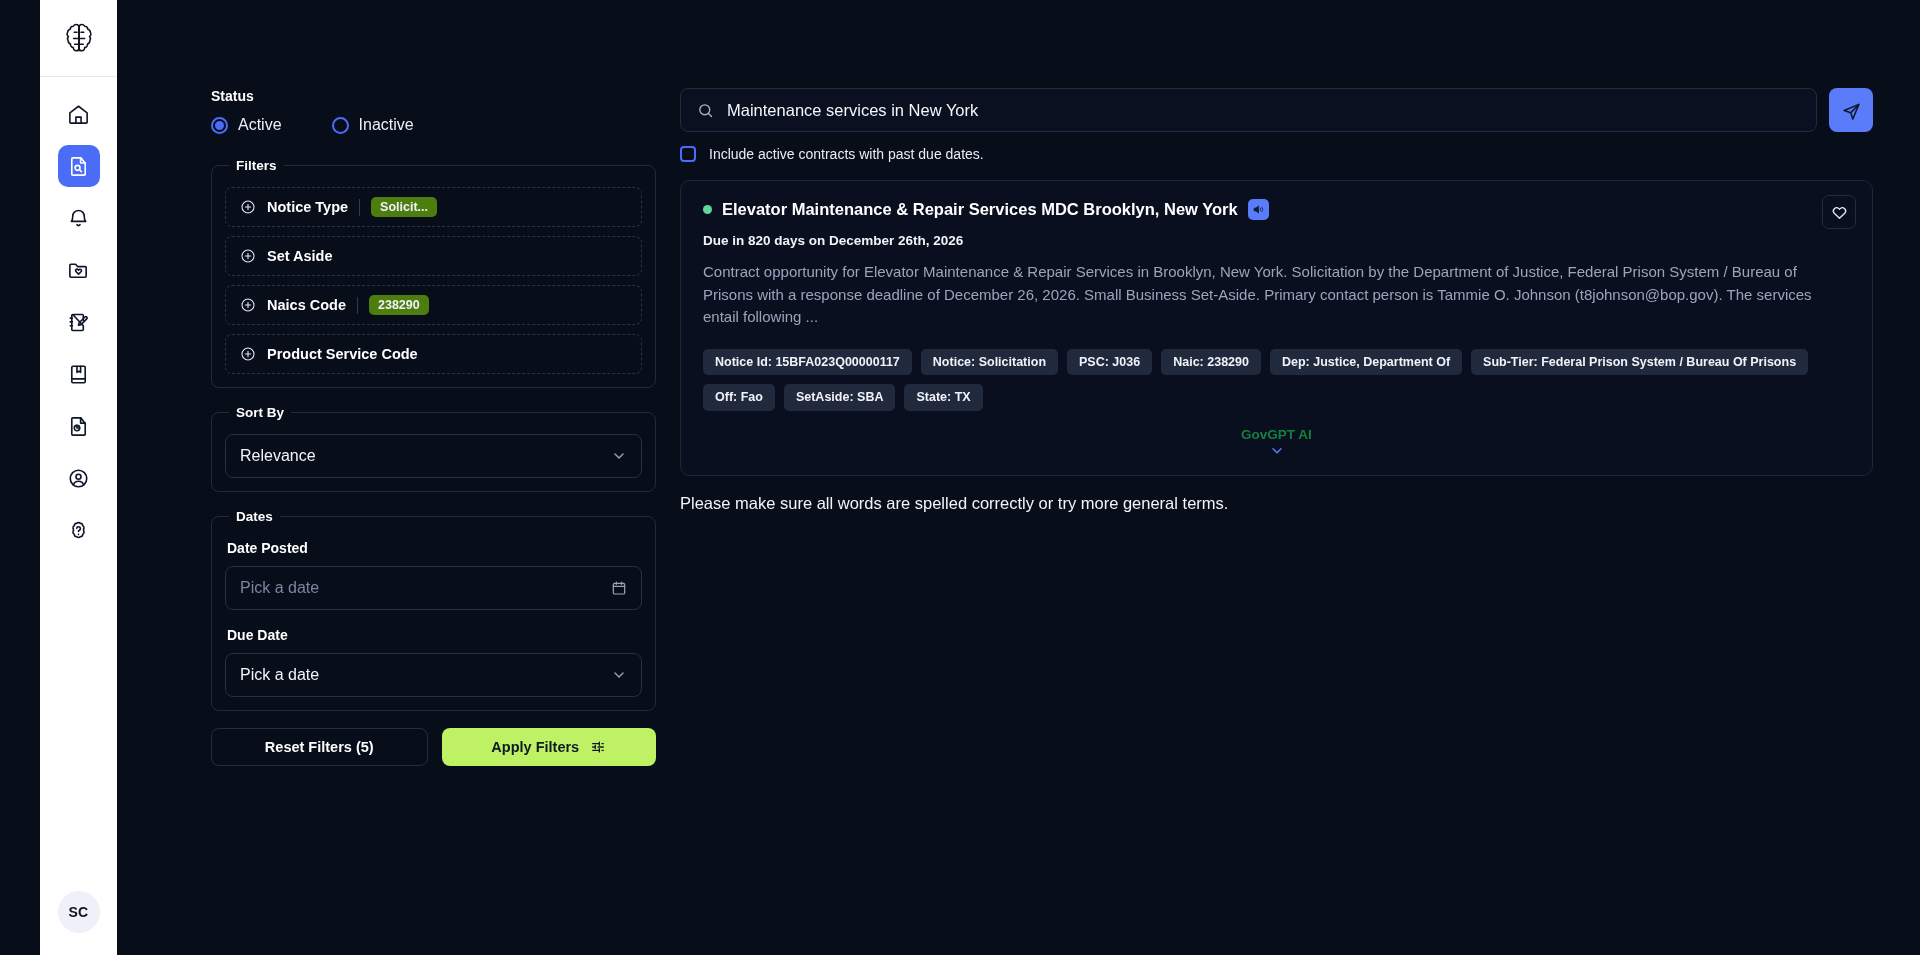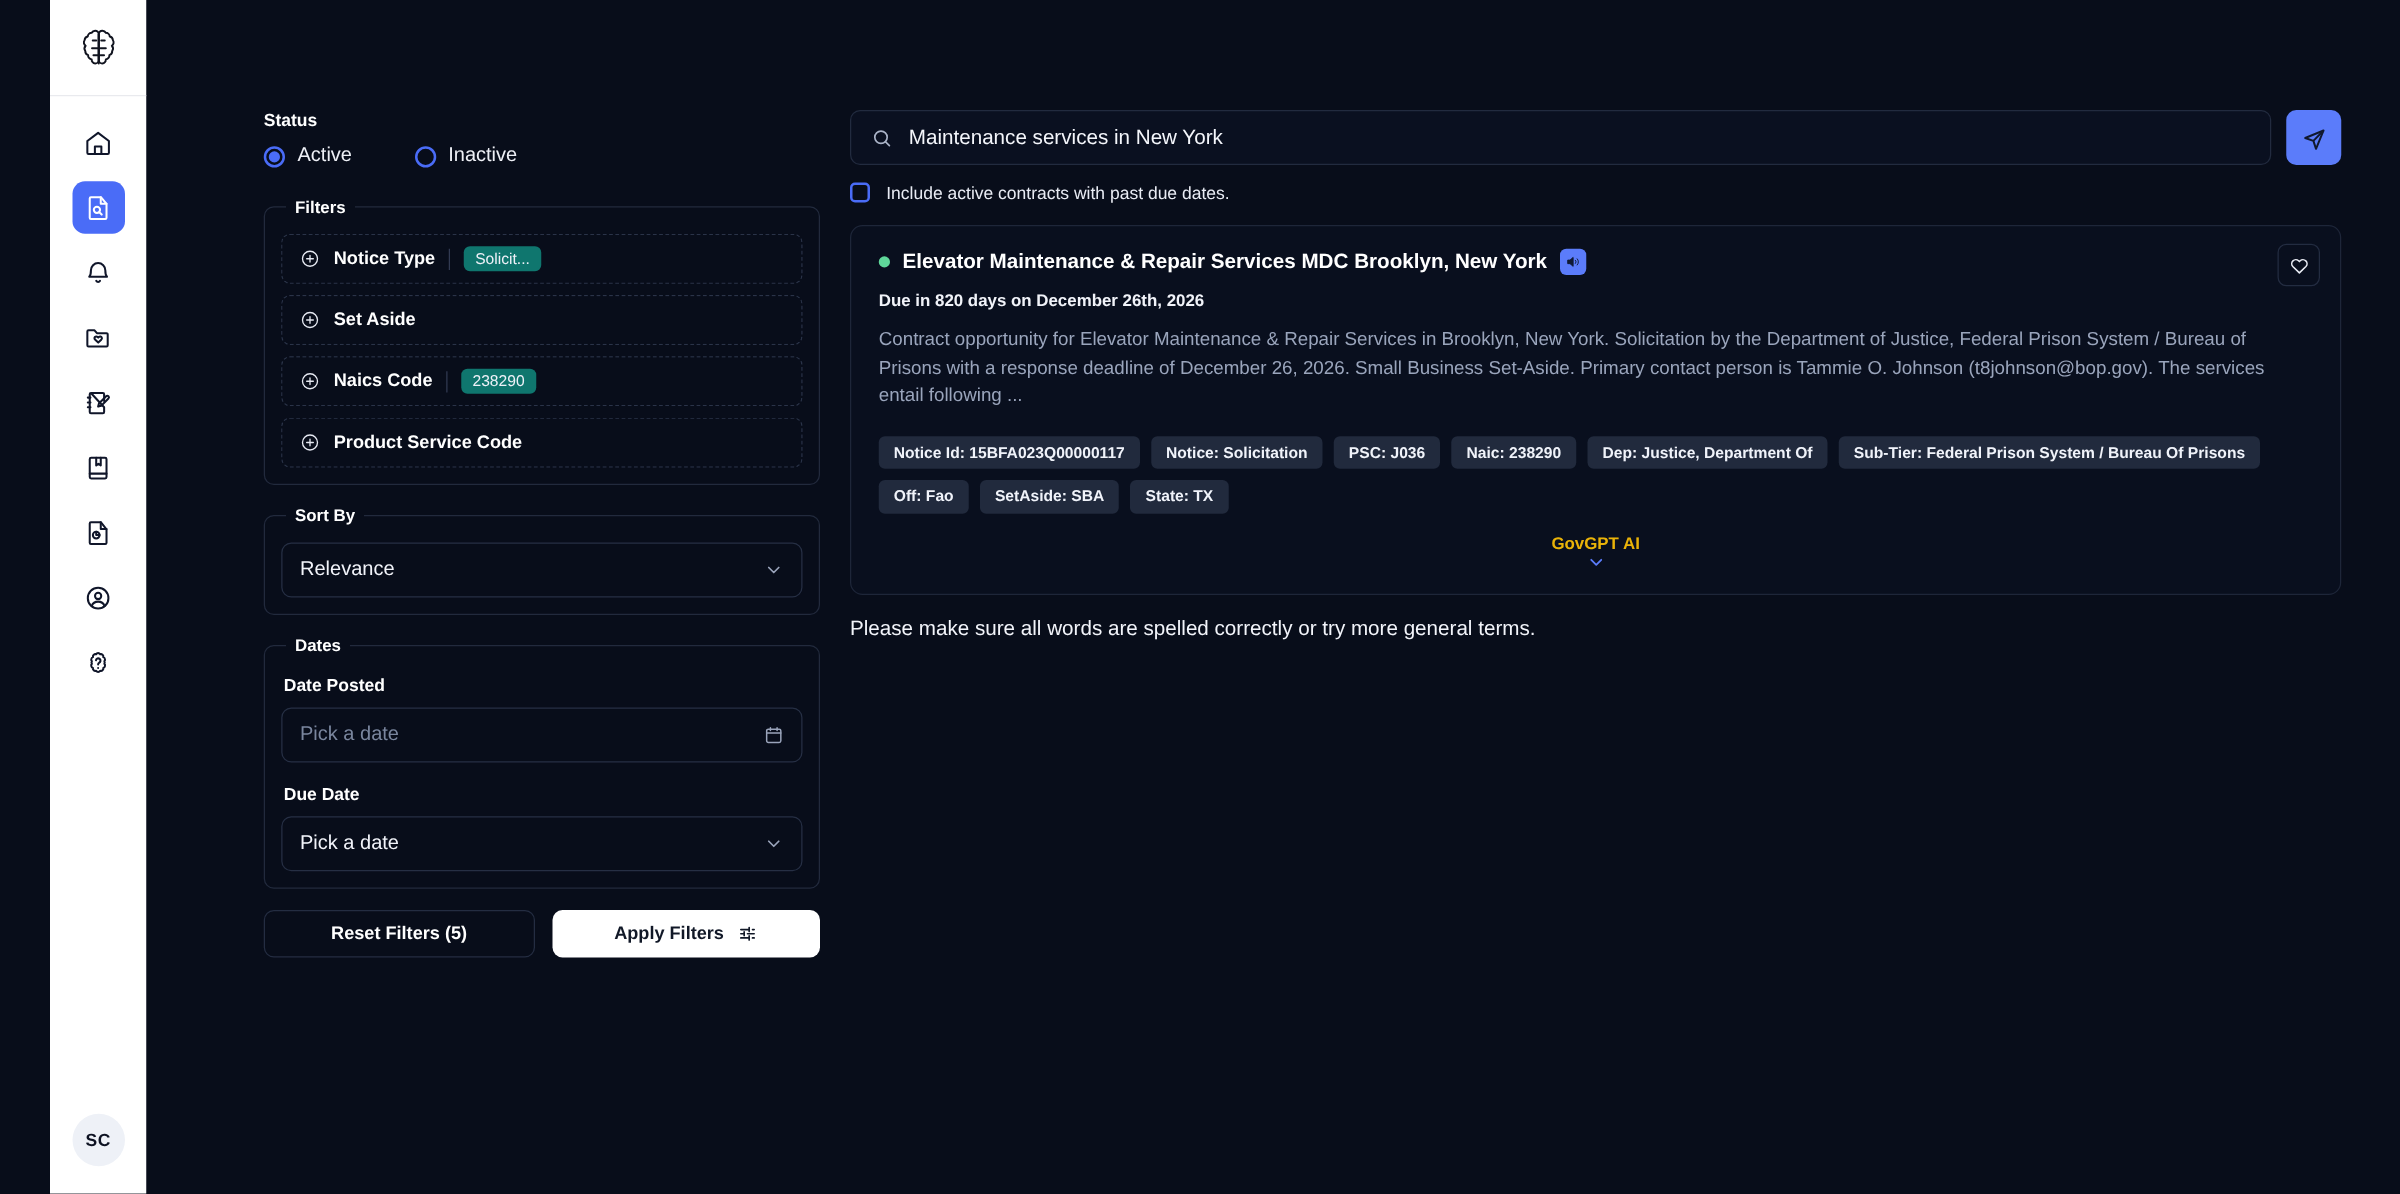--- a/index.html
+++ b/index.html
@@ -75,22 +75,22 @@
     border: 1px dashed #2a3348; border-radius: 7px;
     height: 40px; display: flex; align-items: center; gap: 11px;
     padding: 0 14px; margin-bottom: 9px; cursor: pointer;
   }
   .acc-item:last-child { margin-bottom: 0; }
   .plus-icon { width: 16px; height: 16px; flex: 0 0 16px; color: #e6e9f2; }
   .plus-icon svg { width: 16px; height: 16px; display: block; }
   .acc-label { font-size: 14.5px; font-weight: 700; color: #ffffff; }
   .acc-sep { width: 1px; height: 17px; background: #313a52; }
   .acc-chip {
-    background: #0f766e; color: #eef1f8;
-    font-size: 12.5px; font-weight: 400; border-radius: 5px;
+    background: #4d7c0f; color: #eef1f8;
+    font-size: 12.5px; font-weight: 700; border-radius: 5px;
     padding: 4px 9px; line-height: 1;
   }
 
   .field-shell {
     height: 44px; border: 1px solid #262f44; border-radius: 8px;
     display: flex; align-items: center; justify-content: space-between;
     padding: 0 14px; background: transparent; cursor: pointer;
   }
   .field-shell .val { font-size: 16px; color: #f2f4fa; }
   .field-shell .val.placeholder { color: #7a869e; }
@@ -101,21 +101,21 @@
   .sub-label { font-size: 14px; font-weight: 700; color: #ffffff; margin: 2px 0 10px 2px; }
   .sub-label.second { margin-top: 17px; }
 
   .btn-row { display: flex; gap: 14px; margin-top: 5px; }
   .btn {
     height: 38px; border-radius: 8px; display: flex; align-items: center;
     justify-content: center; gap: 11px; cursor: pointer;
     font-size: 14.5px; font-weight: 700;
   }
   .btn-reset { flex: 1; border: 1px solid #242d42; color: #ffffff; background: transparent; }
-  .btn-apply { flex: 1; background: #ffffff; color: #111827; }
+  .btn-apply { flex: 1; background: #bef264; color: #111827; }
   .btn-apply svg { width: 16px; height: 16px; display: block; }
 
   
   .results { position: absolute; left: 563px; top: 88px; right: 47px; }
   .search-row { display: flex; gap: 12px; align-items: stretch; }
   .search-box {
     flex: 1; height: 44px; border: 1px solid #222b3f; border-radius: 8px;
     display: flex; align-items: center; gap: 13px; padding: 0 16px;
     background: #0a1020;
   }
@@ -160,21 +160,21 @@
   .r-due { font-size: 13.5px; font-weight: 700; color: #f1f3f9; margin-top: 13px; }
   .r-desc {
     font-size: 15px; line-height: 1.5; color: #9aa5bc; margin-top: 13px; max-width: 1285px;
   }
   .tag-row { display: flex; flex-wrap: wrap; gap: 9px; margin-top: 20px; }
   .tag {
     background: #212a3d; color: #f0f3fa; font-size: 12.5px; font-weight: 700;
     border-radius: 5px; padding: 7px 12px; line-height: 1; white-space: nowrap;
   }
   .gov-foot { text-align: center; margin-top: 16px; }
-  .gov-link { font-size: 13.5px; font-weight: 700; color: #eab308; cursor: pointer; }
+  .gov-link { font-size: 13.5px; font-weight: 700; color: #15803d; cursor: pointer; }
   .gov-chev { color: #5b7cfa; margin-top: 1px; }
   .gov-chev svg { width: 16px; height: 11px; display: inline-block; }
 
   .hint { font-size: 16.5px; color: #f2f4fa; margin-top: 18px; }
 </style>
 </head>
 <body>
 
 <aside class="rail">
   <div class="rail-logo">

